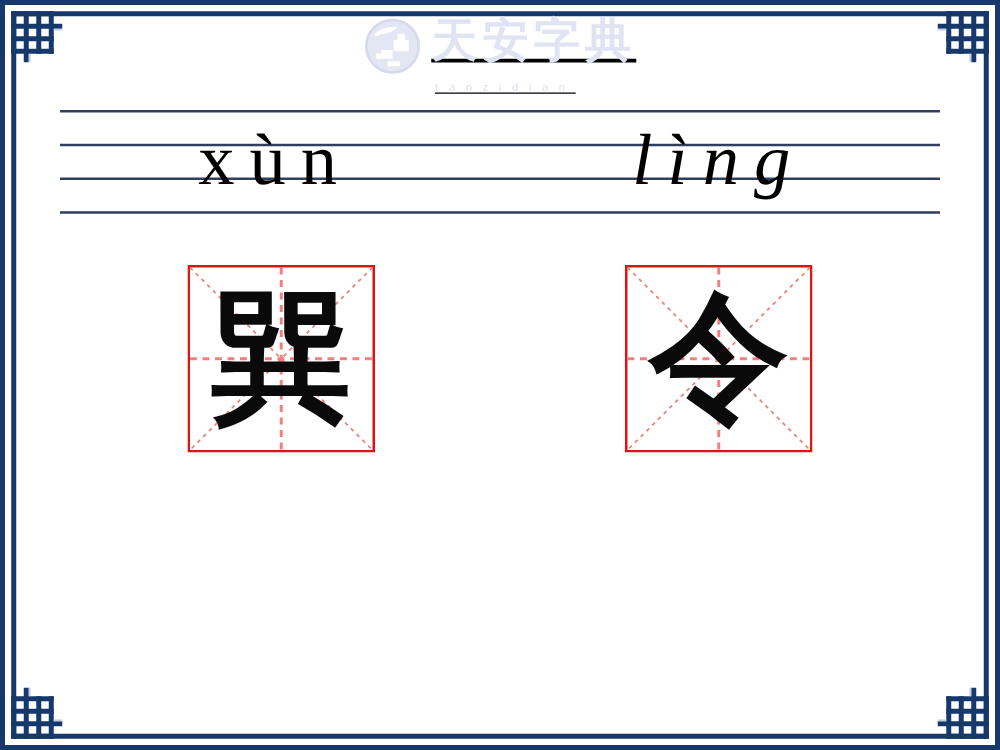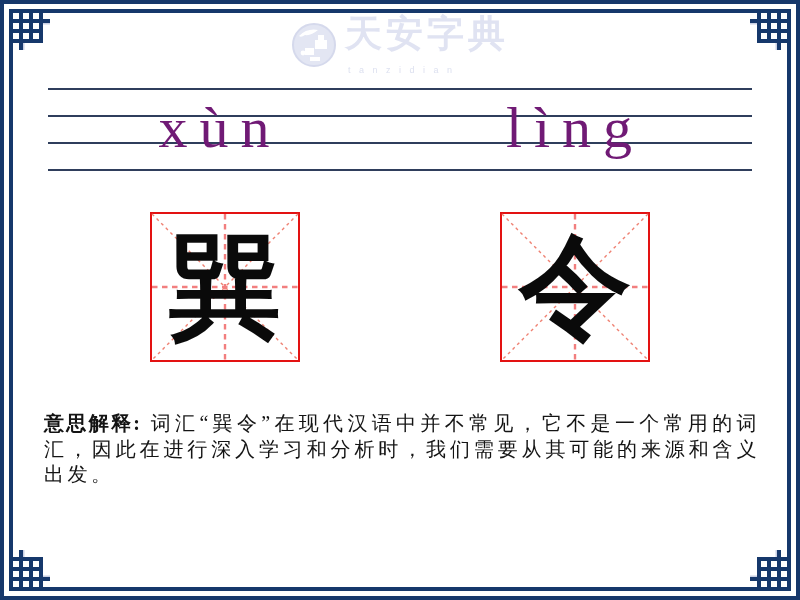--- a/index.html
+++ b/index.html
@@ -11,33 +11,33 @@
   .frame-outer{position:absolute;inset:0;border:4px solid #16386b;pointer-events:none;}
   .frame-inner{position:absolute;inset:9px;border:4px solid #16386b;pointer-events:none;}
   
   .corner{position:absolute;width:44px;height:44px;}
   .corner.tl{top:6px;left:6px;}
   .corner.tr{top:6px;right:6px;transform:scaleX(-1);}
   .corner.bl{bottom:6px;left:6px;transform:scaleY(-1);}
   .corner.br{bottom:6px;right:6px;transform:scale(-1,-1);}
   
   .brand{position:absolute;top:14px;left:0;width:100%;display:flex;justify-content:center;
-         align-items:center;gap:8px;}
+         align-items:flex-start;gap:8px;text-decoration:underline;}
   .brand-icon{width:46px;height:46px;flex:0 0 auto;}
   .brand-txt{display:flex;flex-direction:column;align-items:flex-start;}
   .brand-name{font-size:37px;line-height:40px;font-weight:bold;color:#e0e3f2;
               letter-spacing:4px;white-space:nowrap;}
   .brand-sub{font-size:9px;color:#dde1f0;letter-spacing:8.5px;margin-top:11px;margin-left:3px;
              font-family:"Liberation Sans","DejaVu Sans",sans-serif;}
   
   .staff-line{position:absolute;left:48px;width:704px;height:2px;background:#2f3e5c;}
-  .pinyin{position:absolute;font-size:58px;line-height:1;color:#701a75;
+  .pinyin{position:absolute;font-size:58px;line-height:1;color:#000000;
           letter-spacing:12px;text-align:center;}
   .pinyin.first{left:140px;width:160px;top:99px;}
-  .pinyin.second{left:495px;width:160px;top:99px;}
+  .pinyin.second{left:495px;width:160px;top:99px;font-style:italic;}
   
   .hanzi-box{position:absolute;top:212px;width:150px;height:150px;}
   .hanzi-box.first{left:150px;}
   .hanzi-box.second{left:500px;}
   .hanzi-box svg{position:absolute;inset:0;}
   .hanzi-char{position:absolute;inset:0;display:flex;align-items:center;justify-content:center;
               font-size:112px;font-weight:bold;color:#0a0a0a;line-height:1;}
   
   .meaning{position:absolute;left:44px;top:411px;width:716px;font-size:20px;
            line-height:25.5px;color:#141414;letter-spacing:3.5px;text-align:justify;}
@@ -148,15 +148,14 @@
     <svg viewBox="0 0 150 150">
       <rect x="1" y="1" width="148" height="148" fill="#ffffff" stroke="#e31212" stroke-width="2"></rect>
       <line x1="2" y1="2" x2="148" y2="148" stroke="#ef8172" stroke-width="1.4" stroke-dasharray="3 3.5"></line>
       <line x1="148" y1="2" x2="2" y2="148" stroke="#ef8172" stroke-width="1.4" stroke-dasharray="3 3.5"></line>
       <line x1="75" y1="2" x2="75" y2="148" stroke="#f27f7f" stroke-width="2.4" stroke-dasharray="5.5 4.5"></line>
       <line x1="2" y1="75" x2="148" y2="75" stroke="#f27f7f" stroke-width="2.4" stroke-dasharray="5.5 4.5"></line>
     </svg>
     <div class="hanzi-char">令</div>
   </div>
 
-  <div class="meaning"><b>意思解释:</b> <span>词汇“巽令”在现代汉语中并不常见，它不是一个常用的词汇，因此在进行深入学习和分析时，我们需要从其可能的来源和含义出发。</span></div>
 
 </div>
 
 </body></html>

